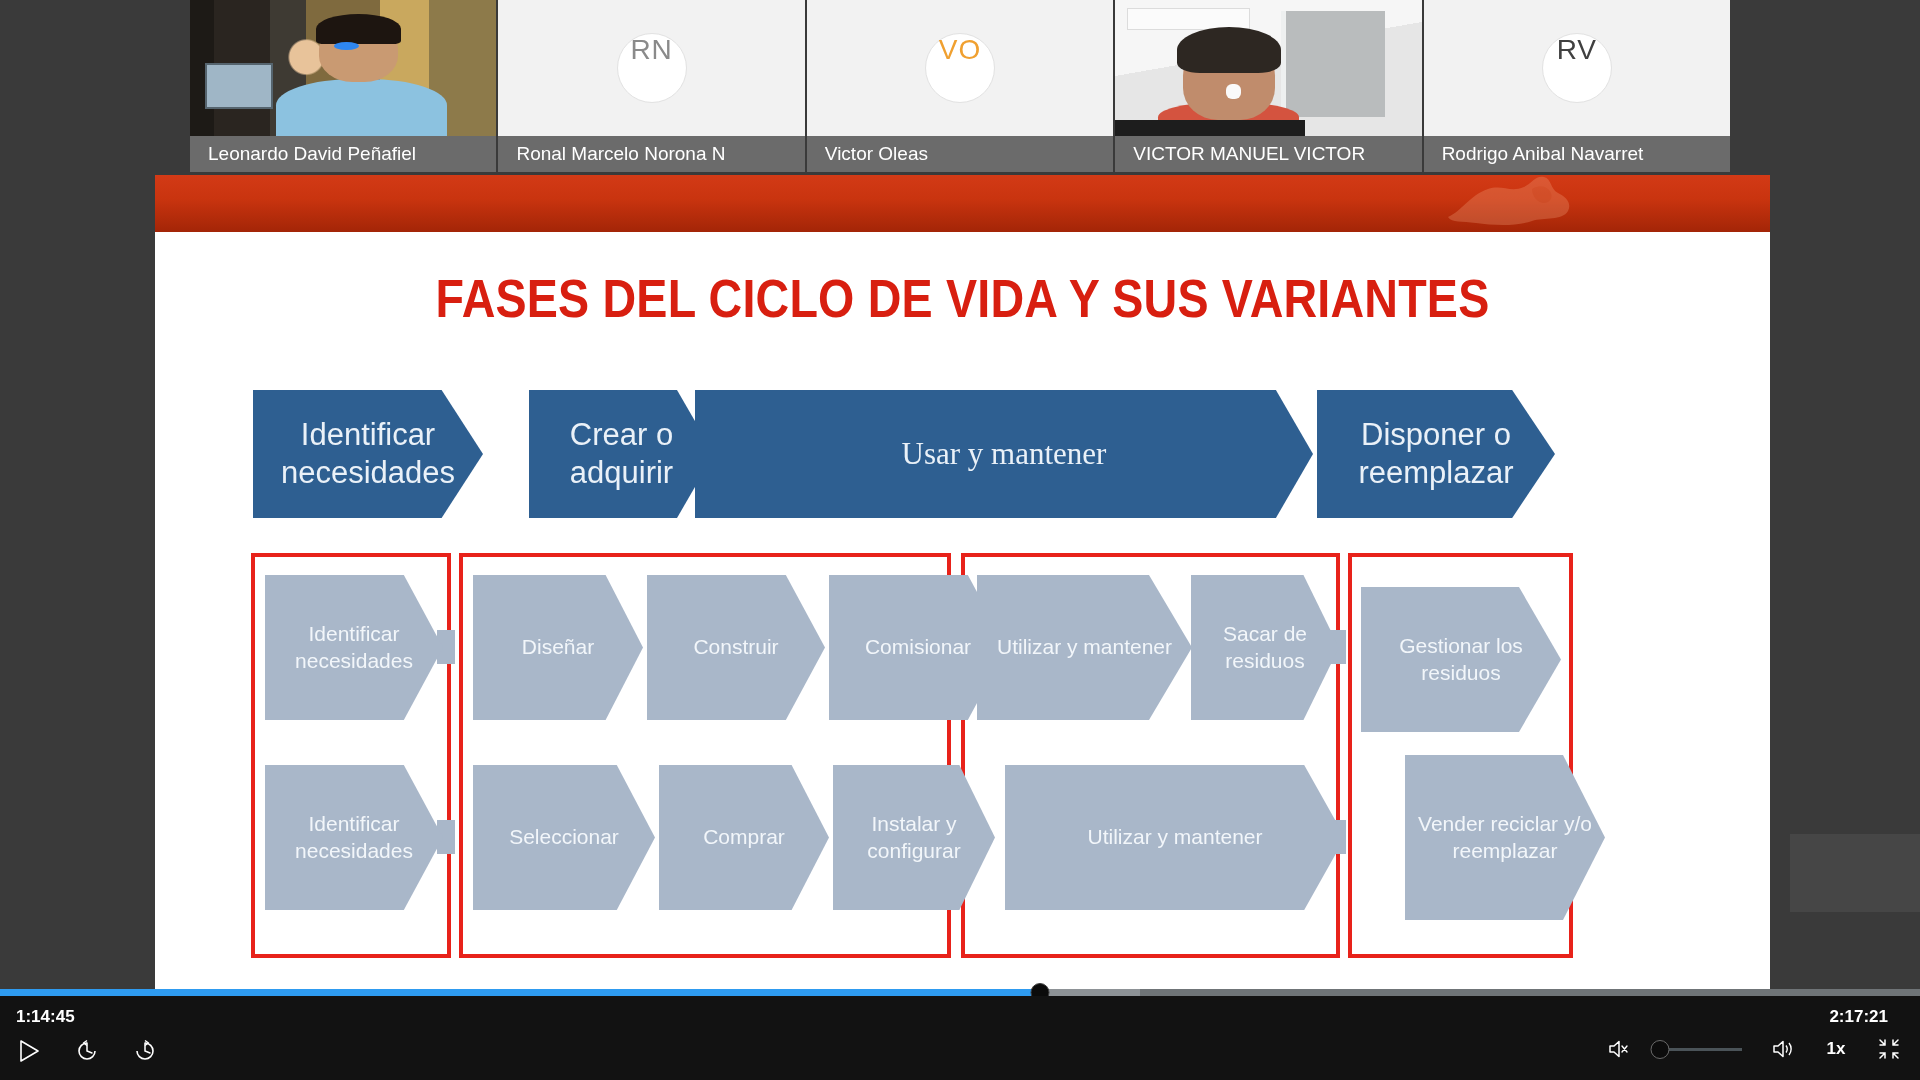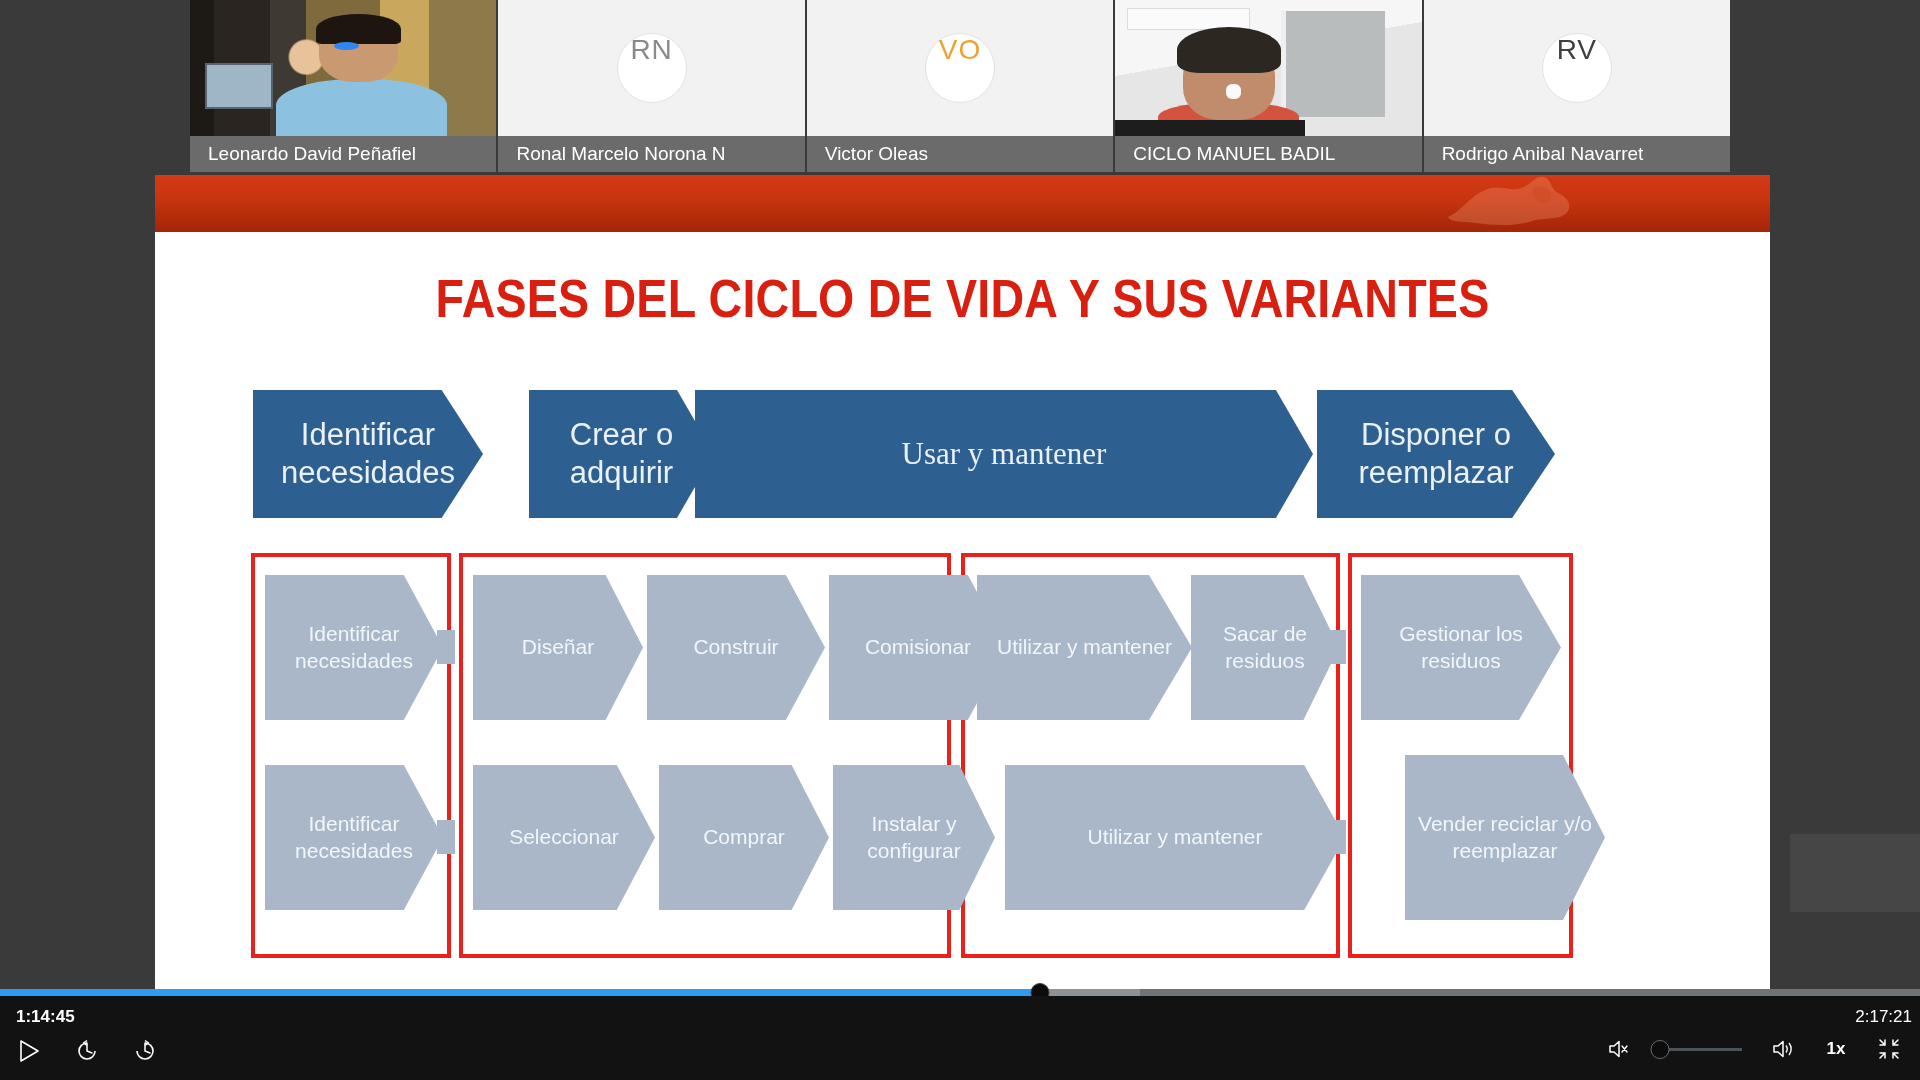--- a/index.html
+++ b/index.html
@@ -137,21 +137,21 @@
   .progress-knob {
     position: absolute; top: -6px; width: 19px; height: 19px; border-radius: 50%;
     background: #0b0b0b; border: 1px solid #3c3c3c; transform: translateX(-50%);
   }
 
   .controls {
     position: absolute; left: 0; bottom: 0; width: 1920px; height: 84px;
     background: #121212; color: #ffffff;
   }
   .time-left  { position: absolute; left: 16px; top: 11px; font-size: 17px; font-weight: 700; }
-  .time-right { position: absolute; right: 8px; top: 11px; font-size: 17px; font-weight: 400; margin-left: 33px; }
+  .time-right { position: absolute; right: 32px; top: 11px; font-size: 17px; font-weight: 700; margin-left: 33px; }
   .ctl-left { position: absolute; left: 14px; top: 40px; display: flex; gap: 28px; align-items: center; }
   .ctl-right { position: absolute; right: 16px; top: 38px; display: flex; gap: 26px; align-items: center; }
   .icon-btn { width: 30px; height: 30px; display: flex; align-items: center; justify-content: center; }
   .speed { font-size: 17px; font-weight: 700; min-width: 24px; text-align: center; }
   .vol-track {
     position: relative; width: 82px; height: 3px; background: #4a5358;
   }
   .vol-knob {
     position: absolute; left: 0; top: -8px; width: 19px; height: 19px;
     border-radius: 50%; background: #0c0c0c; border: 1px solid #6a6a6a;
@@ -213,21 +213,21 @@
           <div class="cam-b">
             <div class="ac"></div>
               <div class="wallpanel"></div>
             <div class="shirt"></div>
               <div class="head2"></div>
             <div class="hair2"></div>
               <div class="bud"></div>
               <div class="desk"></div>
           </div>
         </div>
-        <div class="p-name-bar">CICLO MANUEL BADIL</div>
+        <div class="p-name-bar">VICTOR MANUEL VICTOR</div>
       </div>
 
       <div class="p-tile">
         <div class="p-initials-wrap">
           <div class="p-initials">
             <span style="color:#404040">RV</span>
           </div>
         </div>
         <div class="p-name-bar">Rodrigo Anibal Navarret</div>
       </div>
@@ -263,21 +263,21 @@
         <div class="gconn" style="left:282px; top:455px;"></div>
         <div class="gconn" style="left:786px; top:455px;"></div>
         <div class="gconn" style="left:1173px;top:455px;"></div>
 
         <div class="gchev" style="left:110px; top:400px; width:178px; height:145px; clip-path: polygon(0 0, 78% 0, 100% 50%, 78% 100%, 0 100%);">Identificar necesidades</div>
         <div class="gchev" style="left:318px; top:400px; width:170px; height:145px; clip-path: polygon(0 0, 78% 0, 100% 50%, 78% 100%, 0 100%);">Diseñar</div>
         <div class="gchev" style="left:492px; top:400px; width:178px; height:145px; clip-path: polygon(0 0, 78% 0, 100% 50%, 78% 100%, 0 100%);">Construir</div>
         <div class="gchev" style="left:674px; top:400px; width:178px; height:145px; clip-path: polygon(0 0, 78% 0, 100% 50%, 78% 100%, 0 100%);">Comisionar</div>
         <div class="gchev" style="left:822px; top:400px; width:215px; height:145px; clip-path: polygon(0 0, 80% 0, 100% 50%, 80% 100%, 0 100%);">Utilizar y mantener</div>
         <div class="gchev" style="left:1036px;top:400px; width:148px; height:145px; clip-path: polygon(0 0, 76% 0, 100% 50%, 76% 100%, 0 100%);">Sacar de residuos</div>
-        <div class="gchev" style="left:1206px;top:400px; width:200px; height:145px; clip-path: polygon(0 0, 79% 0, 100% 50%, 79% 100%, 0 100%);">Gestionar los residuos</div>
+        <div class="gchev" style="left:1206px;top:412px; width:200px; height:145px; clip-path: polygon(0 0, 79% 0, 100% 50%, 79% 100%, 0 100%);">Gestionar los residuos</div>
       </div>
 
       <div>
         <div class="gconn" style="left:282px; top:645px;"></div>
         <div class="gconn" style="left:786px; top:645px;"></div>
         <div class="gconn" style="left:1173px;top:645px;"></div>
 
         <div class="gchev" style="left:110px; top:590px; width:178px; height:145px; clip-path: polygon(0 0, 78% 0, 100% 50%, 78% 100%, 0 100%);">Identificar necesidades</div>
         <div class="gchev" style="left:318px; top:590px; width:182px; height:145px; clip-path: polygon(0 0, 79% 0, 100% 50%, 79% 100%, 0 100%);">Seleccionar</div>
         <div class="gchev" style="left:504px; top:590px; width:170px; height:145px; clip-path: polygon(0 0, 78% 0, 100% 50%, 78% 100%, 0 100%);">Comprar</div>

